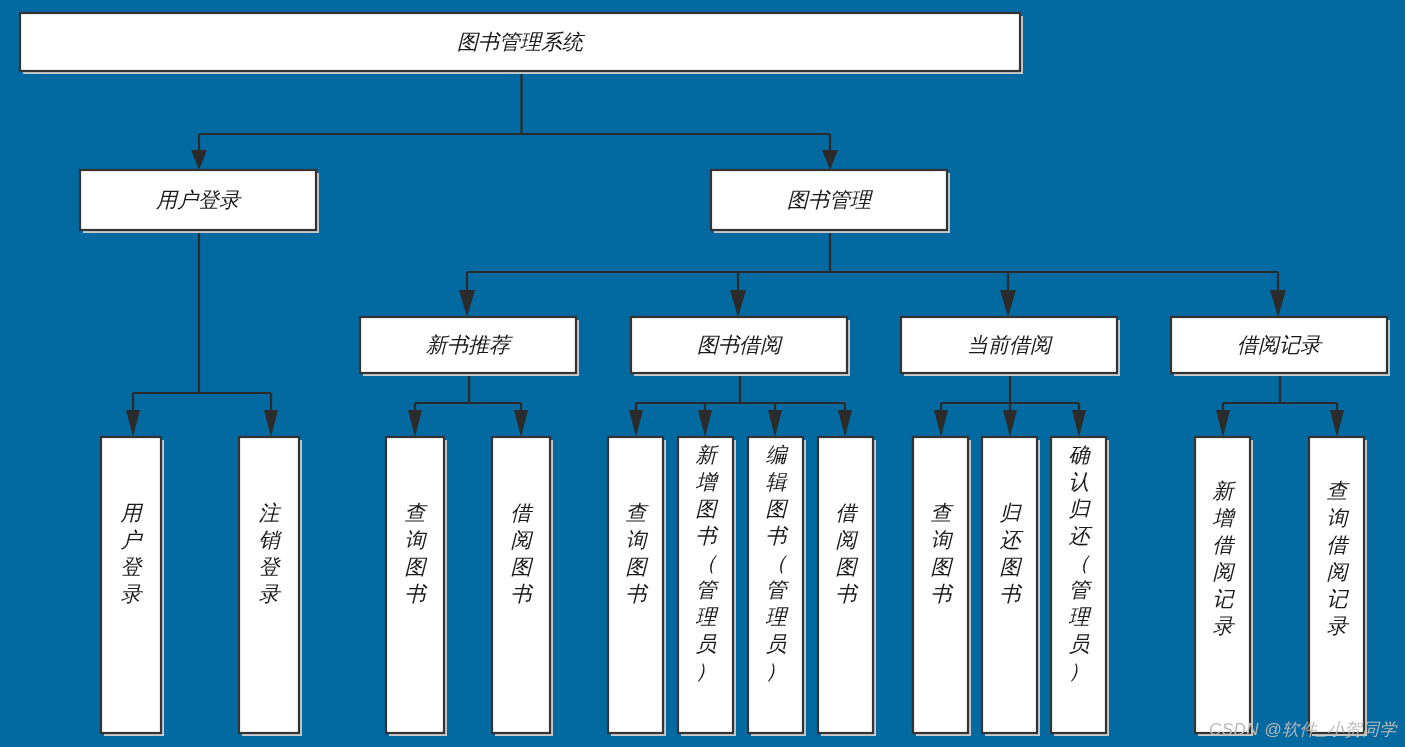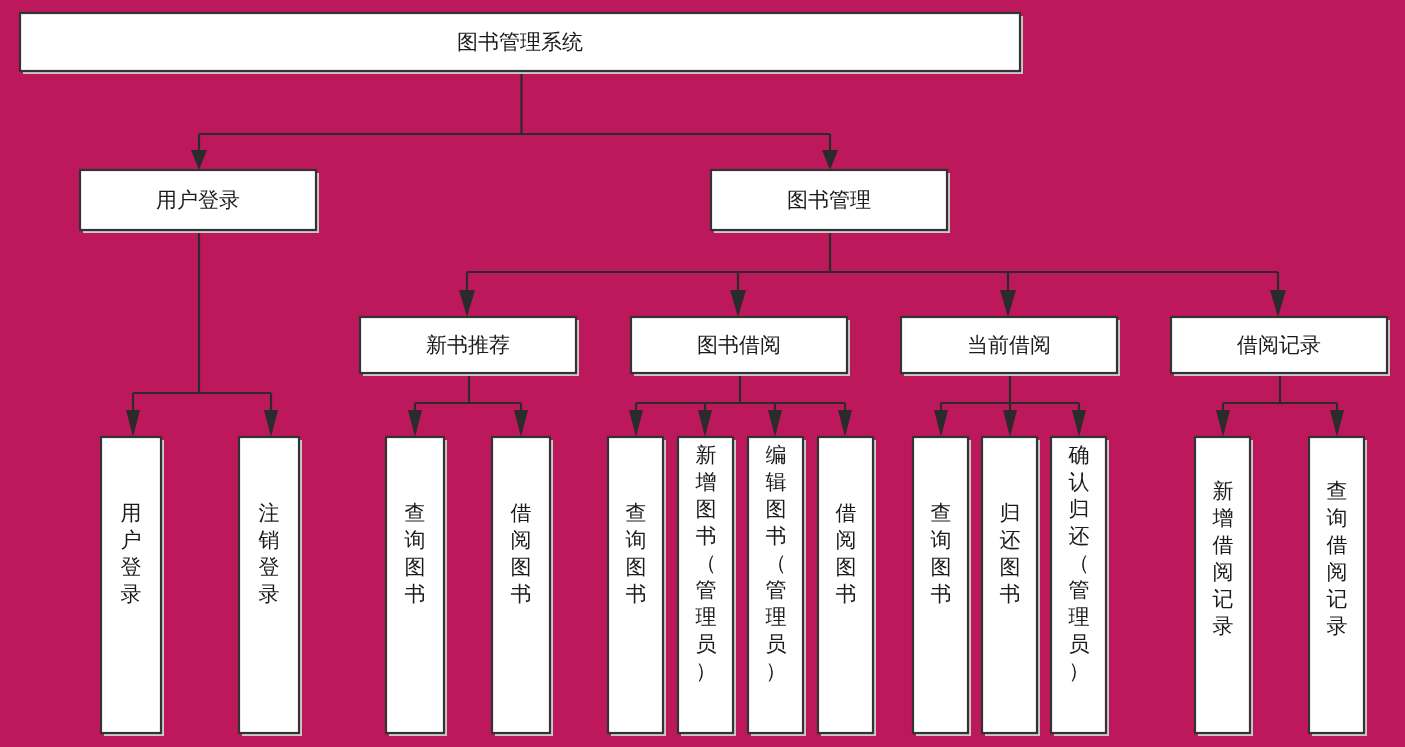--- a/index.html
+++ b/index.html
@@ -8,22 +8,23 @@
     padding: 0;
     background: #ffffff;
   }
   body {
     font-family: "Liberation Sans", "DejaVu Sans", sans-serif;
   }
   #diagram-root {
     position: relative;
     width: 1405px;
     height: 747px;
-    background: #be185d;
+    background: #0369a1;
     overflow: hidden;
+    font-style: italic;
   }
   svg#flow-svg {
     position: absolute;
     left: 0;
     top: 0;
     width: 1405px;
     height: 747px;
     display: block;
   }
   .node-box {
@@ -256,14 +257,15 @@
     </g>
 
     <g>
       <rect class="node-shadow" x="1312" y="440" width="55" height="296"></rect>
       <rect class="node-box" x="1309" y="437" width="55" height="296"></rect>
       <text class="node-label-vertical" x="1337" y="498"><tspan x="1337" dy="0">查</tspan><tspan x="1337" dy="27">询</tspan><tspan x="1337" dy="27">借</tspan><tspan x="1337" dy="27">阅</tspan><tspan x="1337" dy="27">记</tspan><tspan x="1337" dy="27">录</tspan></text>
     </g>
 
   </svg>
 
+  <div class="watermark">CSDN @软件_小贺同学</div>
 
 </div>
 
 </body></html>

